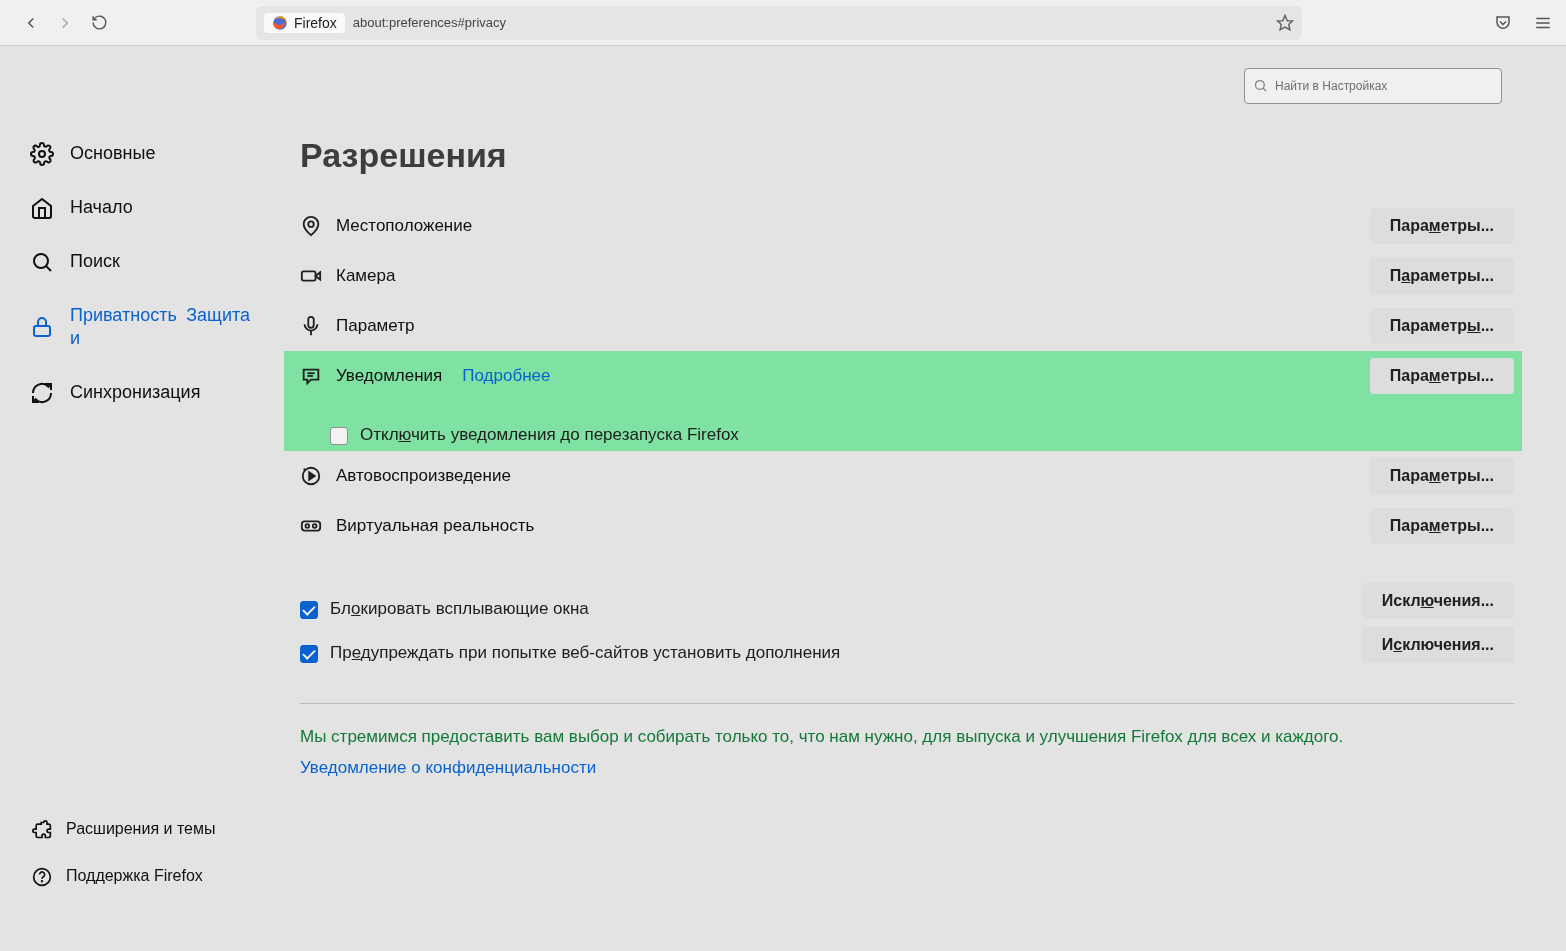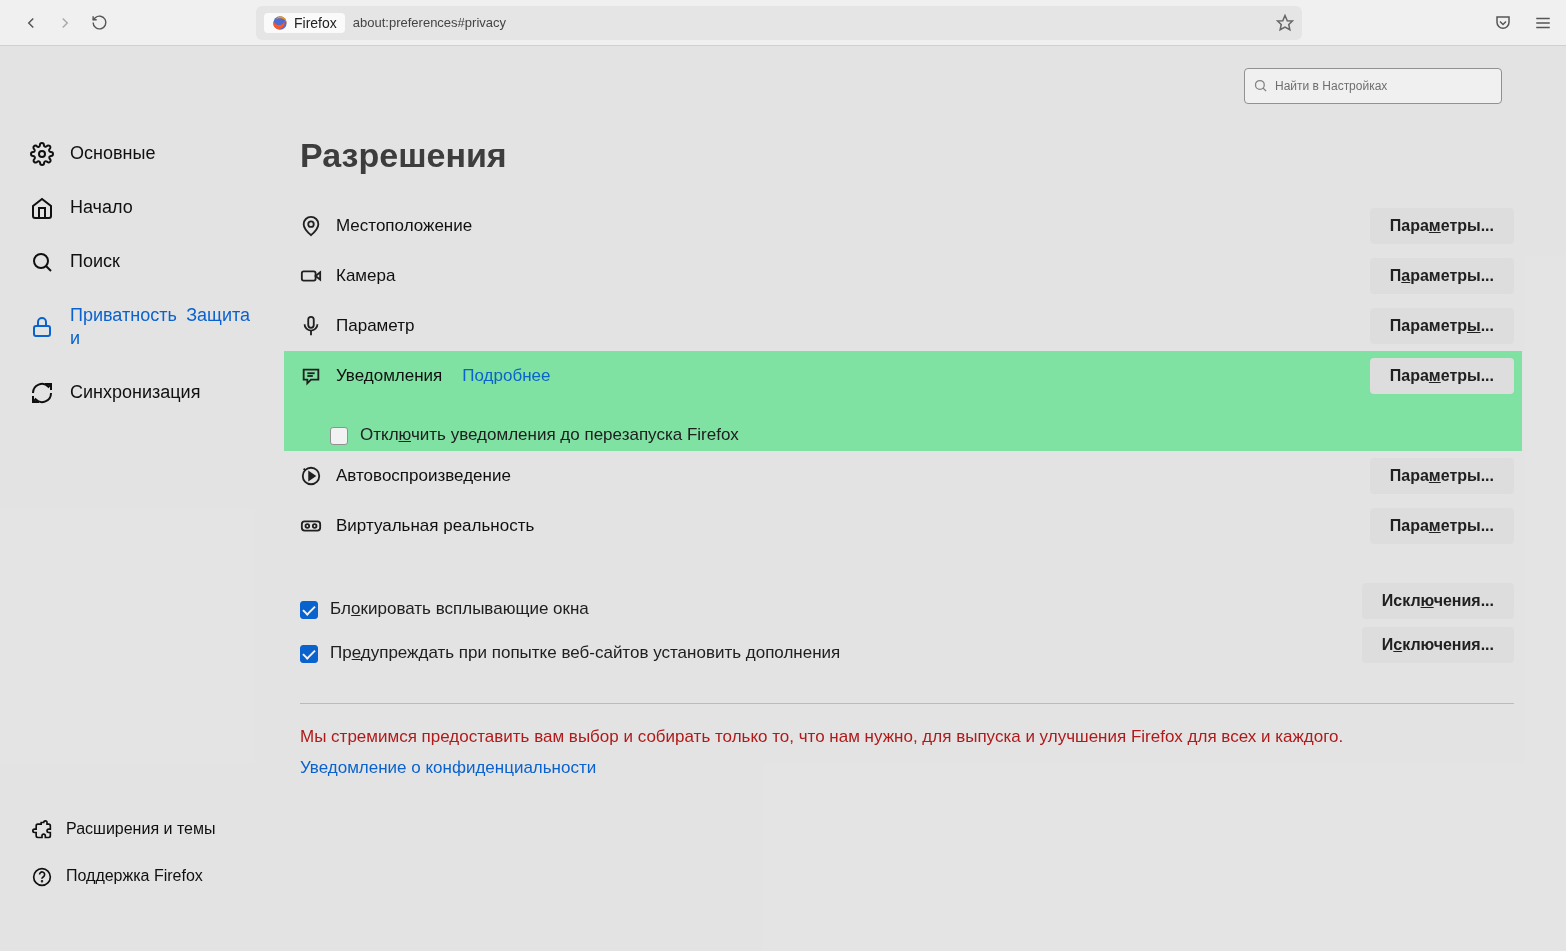--- a/index.html
+++ b/index.html
@@ -49,21 +49,21 @@
   .checkbox-row { display:flex; align-items:flex-end; gap:12px; height:44px; padding-top:4px; }
   .checkbox-row.indent { padding-left:30px; }
   .cb { width:18px; height:18px; border:1px solid #999; border-radius:3px; background:#fff; display:flex; align-items:center; justify-content:center; }
   .cb.checked { background:#0a68d9; border-color:#0a68d9; }
   .cb.checked::after { content:""; width:10px; height:5px; border-left:2px solid #fff; border-bottom:2px solid #fff; transform:rotate(-45deg) translate(1px,-1px); }
   .checkbox-row .ptext { font-size:17px; }
   .checkbox-row .ul { text-decoration:underline; }
 
   .divider { height:1px; background:#c6c6c6; margin:40px 0 20px 0; }
 
-  p.blurb { font-size:17px; color:#b91c1c; line-height:1.55; }
+  p.blurb { font-size:17px; color:#15803d; line-height:1.55; }
   a.link { color:#0a68d9; font-size:17px; display:inline-block; margin-top:8px; }
 
   .notif-block { position:relative; z-index:10; background:#86efac; margin-left:-16px; margin-right:-8px; padding:0 8px 6px 16px; }
 
   svg { display:block; }
 </style>
 </head>
 <body>
 
 <div class="navbar">

